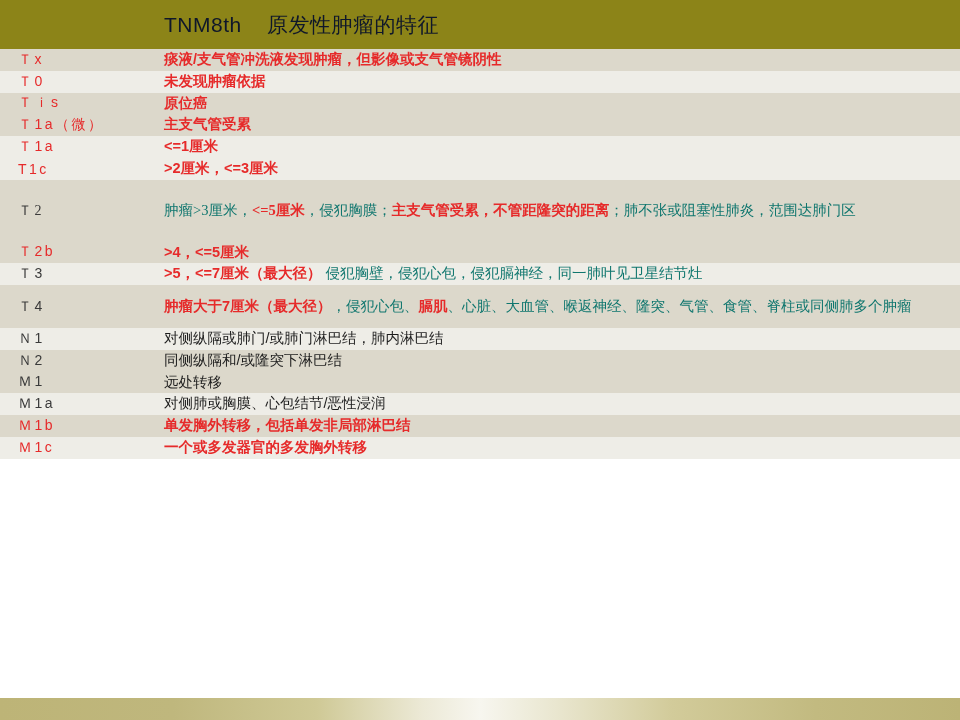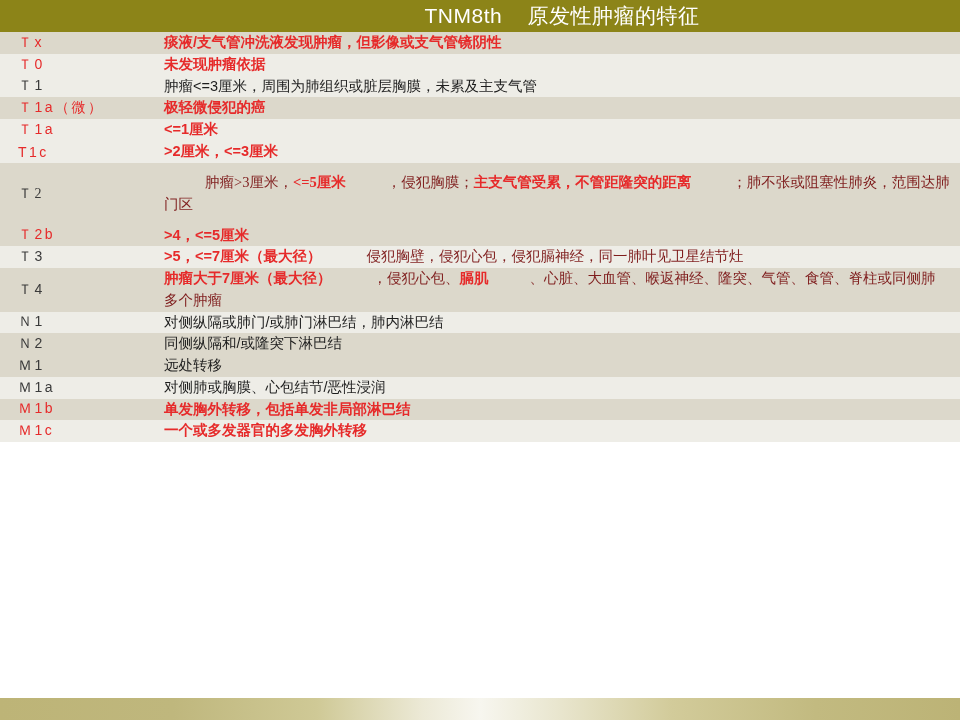--- a/index.html
+++ b/index.html
@@ -39,25 +39,25 @@
   }
 
   
   .hdr-blank {
     background: #8c8418;
     height: 32px;
     border-right: 2px solid #ffffff;
   }
   .hdr-title {
     background: #8c8418;
-    height: 32px;
-    color: #ffffff;
+    height: 49px;
+    color: #0f172a;
     font-size: 21px;
     font-weight: normal;
-    text-align: center;
+    text-align: left;
     padding-left: 12px !important;
     letter-spacing: 0.5px;
     white-space: pre;
   }
 
   
   tr.row-dark td { background: #dcd8cb; }
   tr.row-light td { background: #eeede7; }
 
   td.cell-code {
@@ -78,21 +78,21 @@
     font-size: 14.5px;
     color: #1d1d1d;
     border-bottom: 1px solid #ffffff;
     line-height: 1.5;
   }
   td.cell-code.red, td.cell-desc.red { color: #e62a2a; font-weight: bold; }
   td.cell-code.red { font-weight: normal; }
   td.cell-desc.black { color: #1d1d1d; font-weight: normal; }
 
   .seg-red { color: #e62a2a; font-weight: bold; }
-  .seg-black { color: #7f1d1d; font-weight: normal; margin-left: 41px; }
+  .seg-black { color: #0f766e; font-weight: normal; }
 
   td.tall { height: 62px; font-family: Liberation Serif, serif; }
   td.tall2 { height: 43px; }
 
   
   #bottom-bar {
     position: absolute;
     left: 0;
     bottom: 0;
     width: 960px;
@@ -127,27 +127,27 @@
     </thead>
     <tbody id="tbody">
         <tr class="row-dark">
           <td class="cell-code red">Ｔx</td>
           <td class="cell-desc red">痰液/支气管冲洗液发现肿瘤，但影像或支气管镜阴性</td>
         </tr>
         <tr class="row-light">
           <td class="cell-code red">Ｔ0</td>
           <td class="cell-desc red">未发现肿瘤依据</td>
         </tr>
-        <tr class="row-light">
-          <td class="cell-code">Ｔ1</td>
-          <td class="cell-desc black">肿瘤&lt;=3厘米，周围为肺组织或脏层胸膜，未累及主支气管</td>
+        <tr class="row-dark">
+          <td class="cell-code red">Ｔｉs</td>
+          <td class="cell-desc red">原位癌</td>
         </tr>
         <tr class="row-dark">
           <td class="cell-code red">Ｔ1a（微）</td>
-          <td class="cell-desc red">极轻微侵犯的癌</td>
+          <td class="cell-desc red">主支气管受累</td>
         </tr>
         <tr class="row-light">
           <td class="cell-code red">Ｔ1a</td>
           <td class="cell-desc red">&lt;=1厘米</td>
         </tr>
         <tr class="row-light">
           <td class="cell-code red">T1c</td>
           <td class="cell-desc red">&gt;2厘米，&lt;=3厘米</td>
         </tr>
         <tr class="row-dark">

